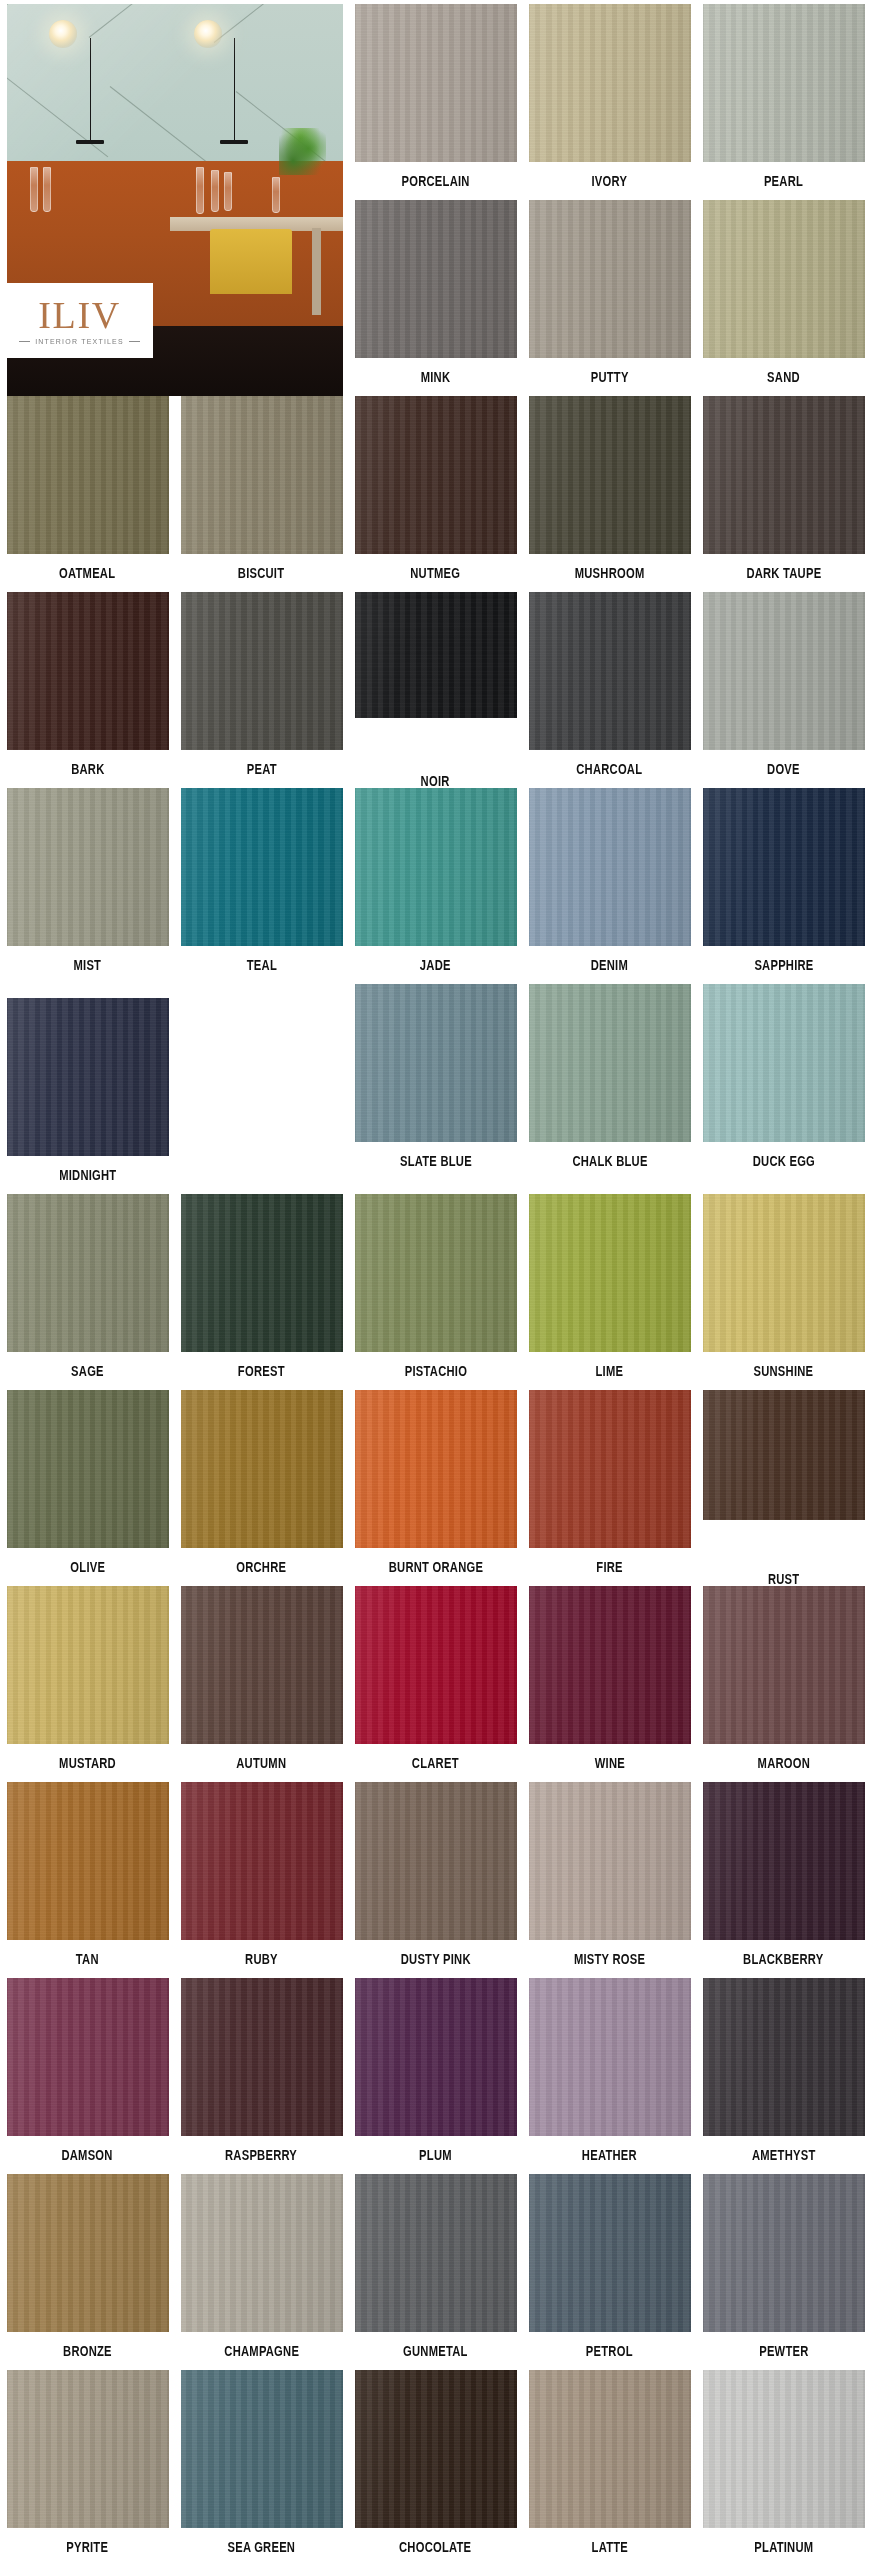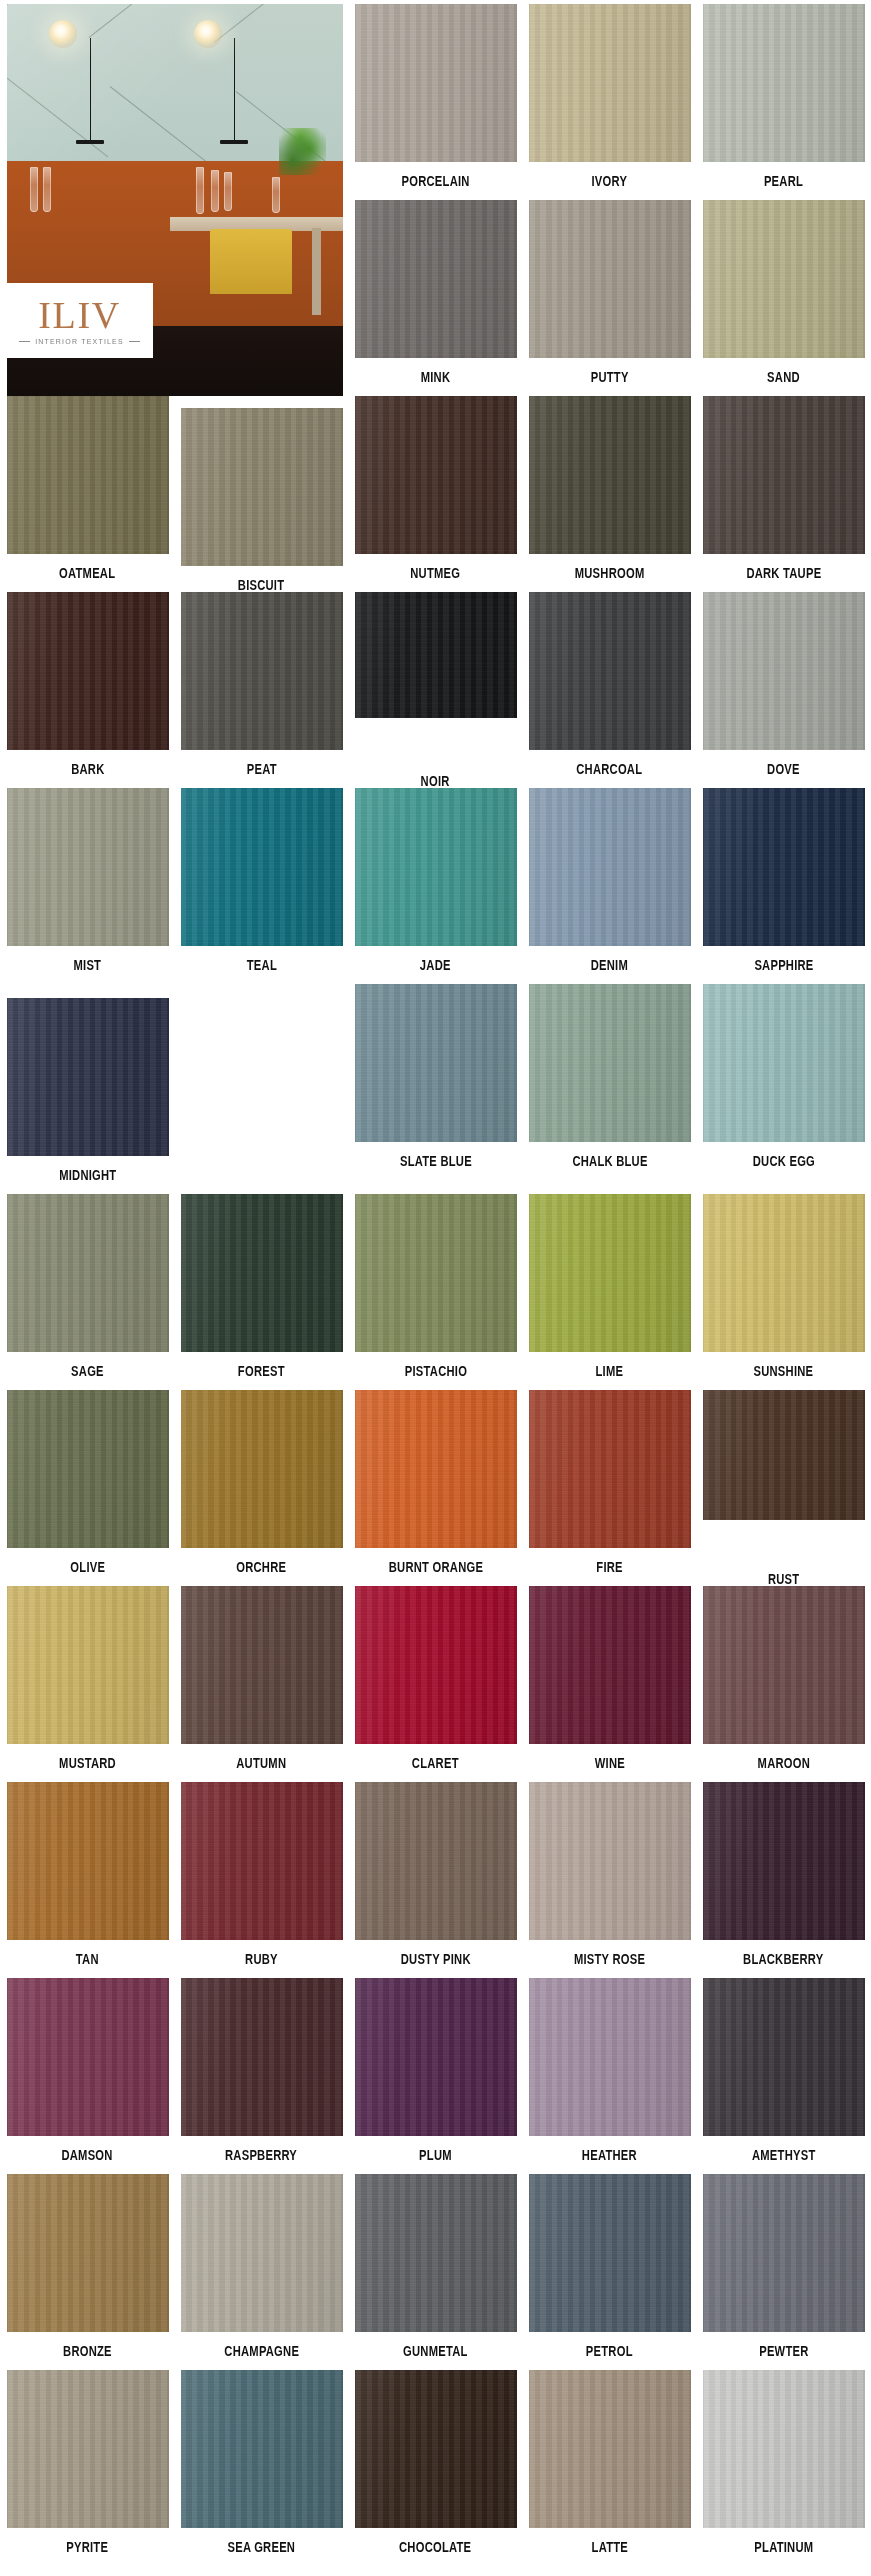--- a/index.html
+++ b/index.html
@@ -294,21 +294,21 @@
         <div class="label">PUTTY</div>
       </div>
       <div class="cell" style="grid-area: 2 / 5;">
         <div class="chip" style="background: rgb(182, 177, 139);"></div>
         <div class="label">SAND</div>
       </div>
       <div class="cell" style="grid-area: 3 / 1;">
         <div class="chip" style="background: rgb(119, 112, 79);"></div>
         <div class="label">OATMEAL</div>
       </div>
-      <div class="cell" style="grid-area: 3 / 2; justify-content: flex-end;">
+      <div class="cell" style="grid-area: 3 / 2;">
         <div class="chip" style="background: rgb(140, 132, 109);"></div>
         <div class="label">BISCUIT</div>
       </div>
       <div class="cell" style="grid-area: 3 / 3;">
         <div class="chip" style="background: rgb(65, 43, 36);"></div>
         <div class="label">NUTMEG</div>
       </div>
       <div class="cell" style="grid-area: 3 / 4;">
         <div class="chip" style="background: rgb(71, 69, 54);"></div>
         <div class="label">MUSHROOM</div>

